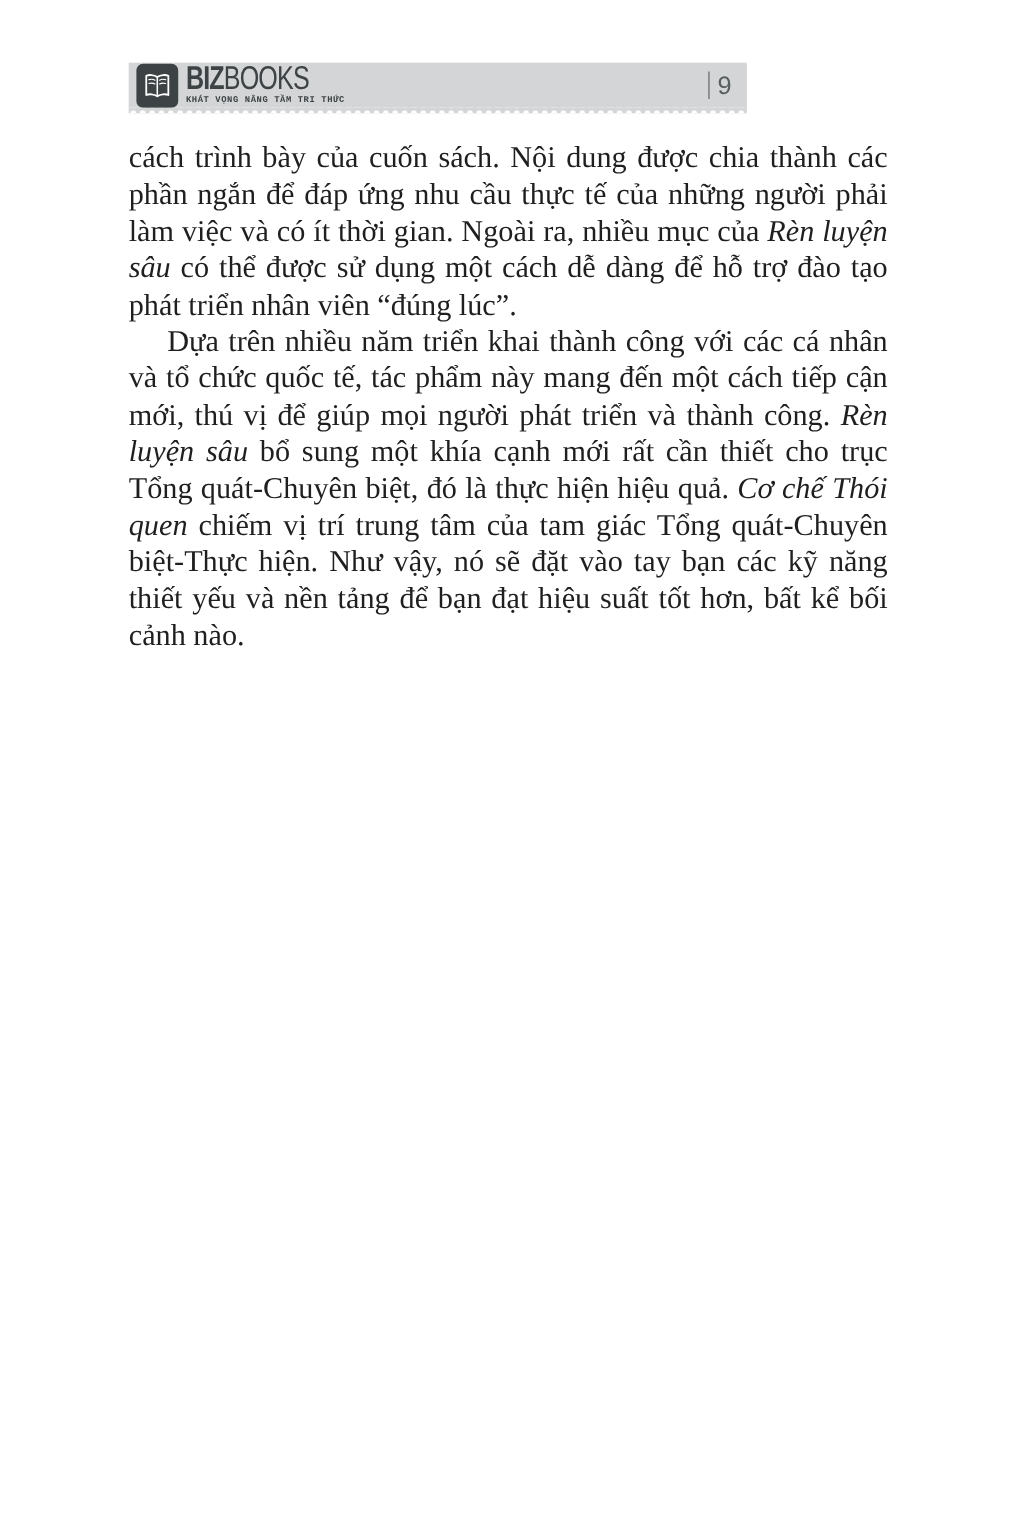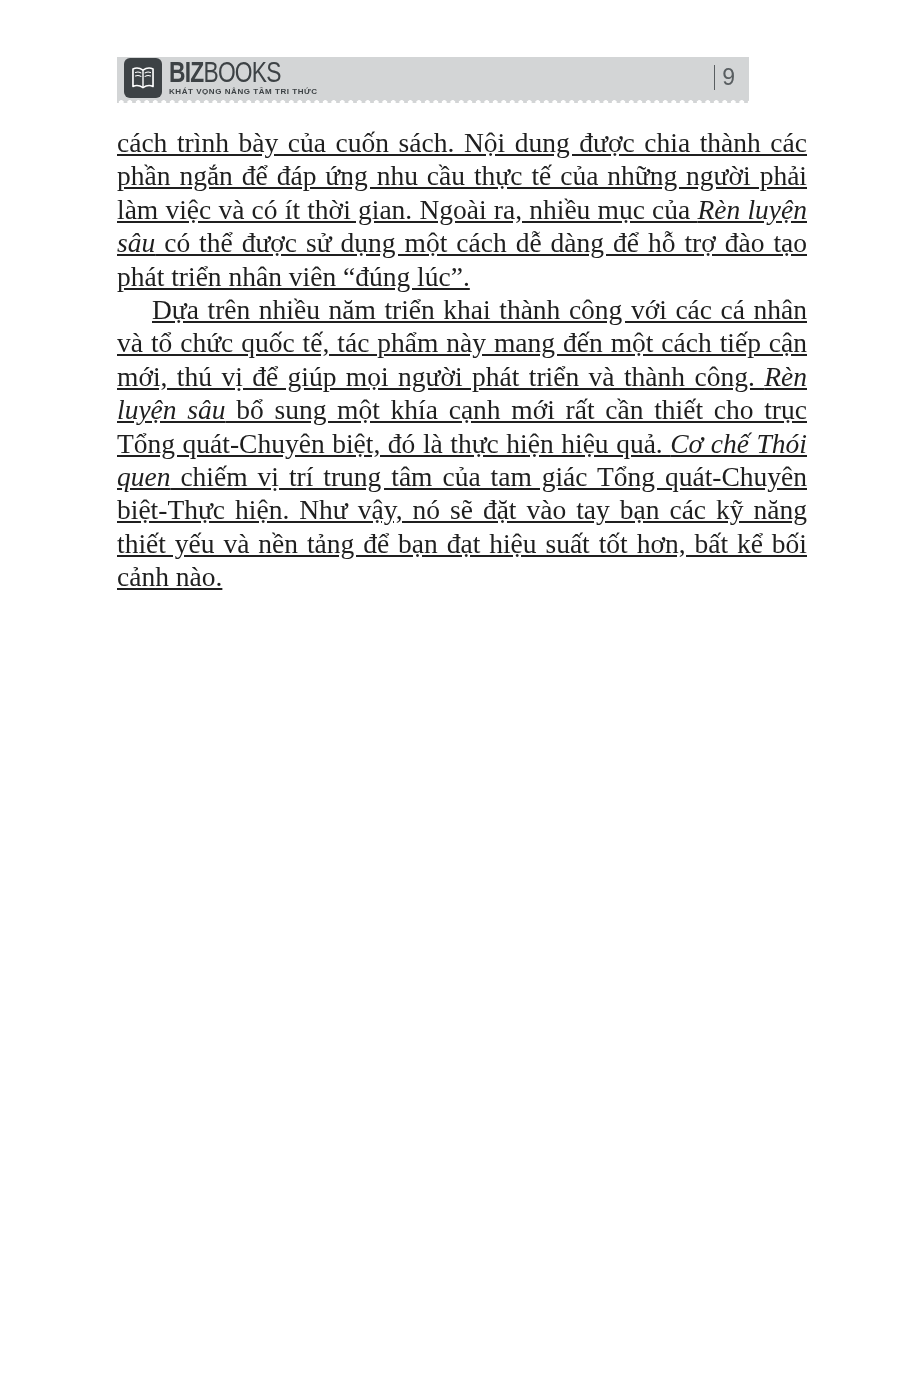--- a/index.html
+++ b/index.html
@@ -13,21 +13,21 @@
   html,body{margin:0;padding:0;}
   body{
     width:919px;height:1384px;position:relative;
     background:var(--paper);
     font-family:"Liberation Serif", serif;
     overflow:hidden;
   }
 
   
   .header-bar{
-    position:absolute;left:117px;top:57px;width:632px;height:41px;
+    position:absolute;left:117px;top:57px;width:562px;height:41px;
     background:var(--bar-bg);
     display:flex;align-items:center;justify-content:space-between;
   }
   .header-bar::after{ 
     content:"";position:absolute;top:100%;left:0;right:0;height:5px;
     background-image:radial-gradient(circle at 4.25px 5px, #ffffff 2.6px, var(--bar-bg) 2.9px);
     background-size:8.5px 5px;background-repeat:repeat-x;
   }
 
   .logo{display:flex;align-items:center;margin-left:7px;gap:7px;}
@@ -38,42 +38,41 @@
   .logo-text{display:flex;flex-direction:column;justify-content:center;}
   .brand{
     font-family:"Liberation Sans", sans-serif;
     font-size:30px;line-height:26px;color:var(--logo-dark);
     letter-spacing:-1px;white-space:nowrap;
     transform:scaleX(0.76);transform-origin:left center;
   }
   .brand-bold{font-weight:700;}
   .brand-light{font-weight:400;}
   .tagline{
-    font-family:Liberation Sans, sans-serif;
+    font-family:Liberation Mono, monospace;
     font-size:8px;font-weight:700;color:var(--logo-dark);
     letter-spacing:0.55px;margin-top:2px;white-space:nowrap;
   }
 
   .page-number{
     margin-right:14px;
     font-family:"Liberation Sans", sans-serif;
     font-size:23px;font-weight:400;color:var(--page-num);
     display:flex;align-items:center;gap:7px;line-height:1;
   }
   .page-number .sep{
     display:inline-block;width:1.5px;height:25px;background:var(--page-num);
     overflow:hidden;color:transparent;
   }
 
   
   .content{
     position:absolute;left:117px;top:126px;width:690px;
     font-size:27.5px;line-height:33.4px;color:var(--body-text);
     text-align:justify;
-    text-decoration:underline;
   }
   .content p{margin:0;}
   .content p.indent{text-indent:35px;}
   .content em{font-style:italic;}
 </style>
 </head>
 <body>
 
 <div class="page">
 

